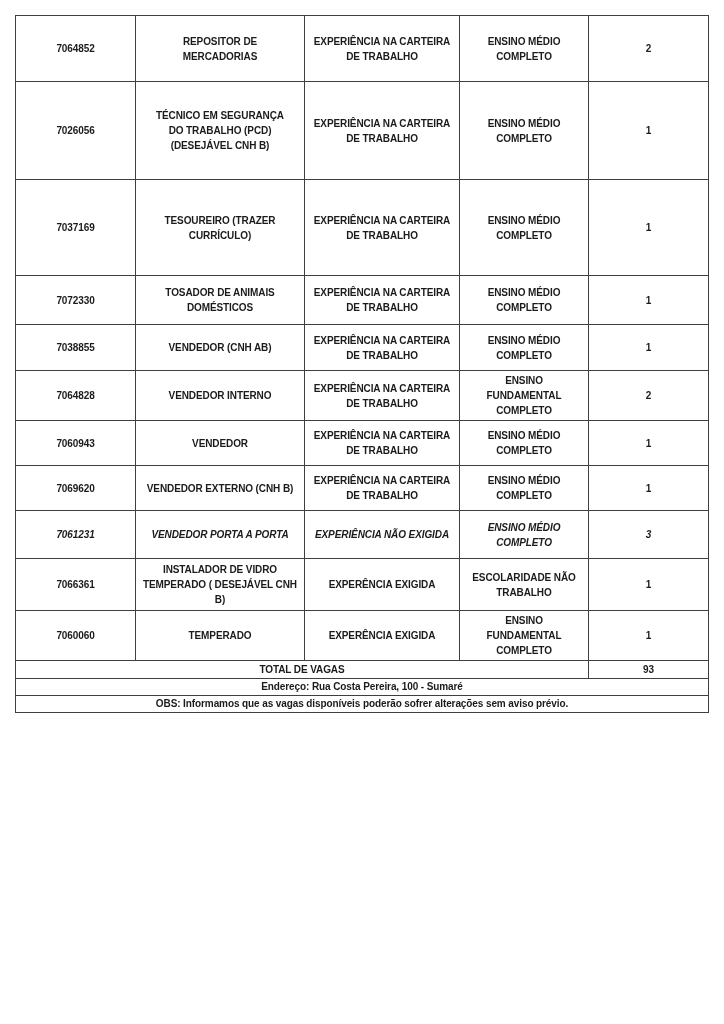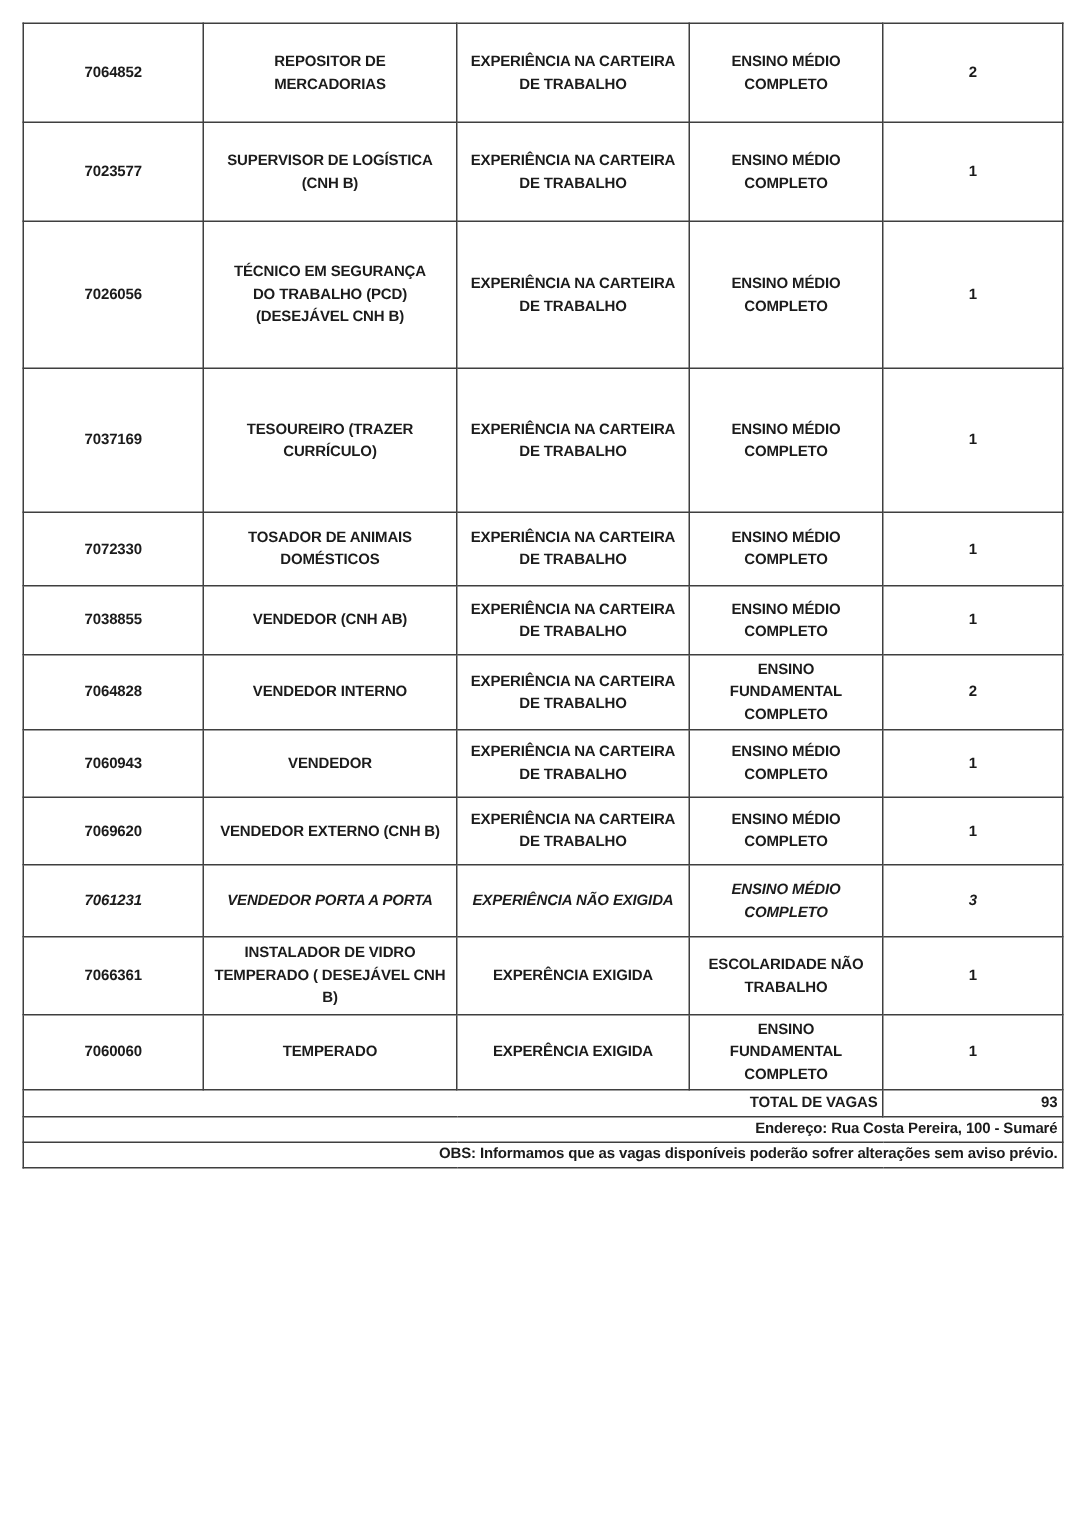--- a/index.html
+++ b/index.html
@@ -35,21 +35,20 @@
   }
   td.cell-code { font-size: 10.5px; }
   td.cell-vacancies { font-size: 10.5px; }
   tr.total-row { height: 18px; }
   tr.address-row { height: 17px; }
   tr.note-row { height: 17px; }
   tr.total-row td, tr.address-row td, tr.note-row td {
     font-size: 10px;
     line-height: 12px;
     padding: 1px 3px;
-    text-align: right;
   }
 </style>
 </head>
 <body>
 
 <div class="page">
   <table class="vagas-table">
     <colgroup>
       <col style="width:120px">
       <col style="width:169px">
@@ -62,30 +61,20 @@
     <td class="cell-code">7064852</td>
     <td class="cell-title">REPOSITOR DE
 MERCADORIAS</td>
     <td class="cell-experience">EXPERIÊNCIA NA CARTEIRA
 DE TRABALHO</td>
     <td class="cell-education">ENSINO MÉDIO
 COMPLETO</td>
     <td class="cell-vacancies">2</td>
   </tr>
 
-  <tr style="height: 66px;">
-    <td class="cell-code">7023577</td>
-    <td class="cell-title">SUPERVISOR DE LOGÍSTICA
-(CNH B)</td>
-    <td class="cell-experience">EXPERIÊNCIA NA CARTEIRA
-DE TRABALHO</td>
-    <td class="cell-education">ENSINO MÉDIO
-COMPLETO</td>
-    <td class="cell-vacancies">1</td>
-  </tr>
 
   <tr style="height: 98px;">
     <td class="cell-code">7026056</td>
     <td class="cell-title">TÉCNICO EM SEGURANÇA
 DO TRABALHO (PCD)
 (DESEJÁVEL CNH B)</td>
     <td class="cell-experience">EXPERIÊNCIA NA CARTEIRA
 DE TRABALHO</td>
     <td class="cell-education">ENSINO MÉDIO
 COMPLETO</td>

